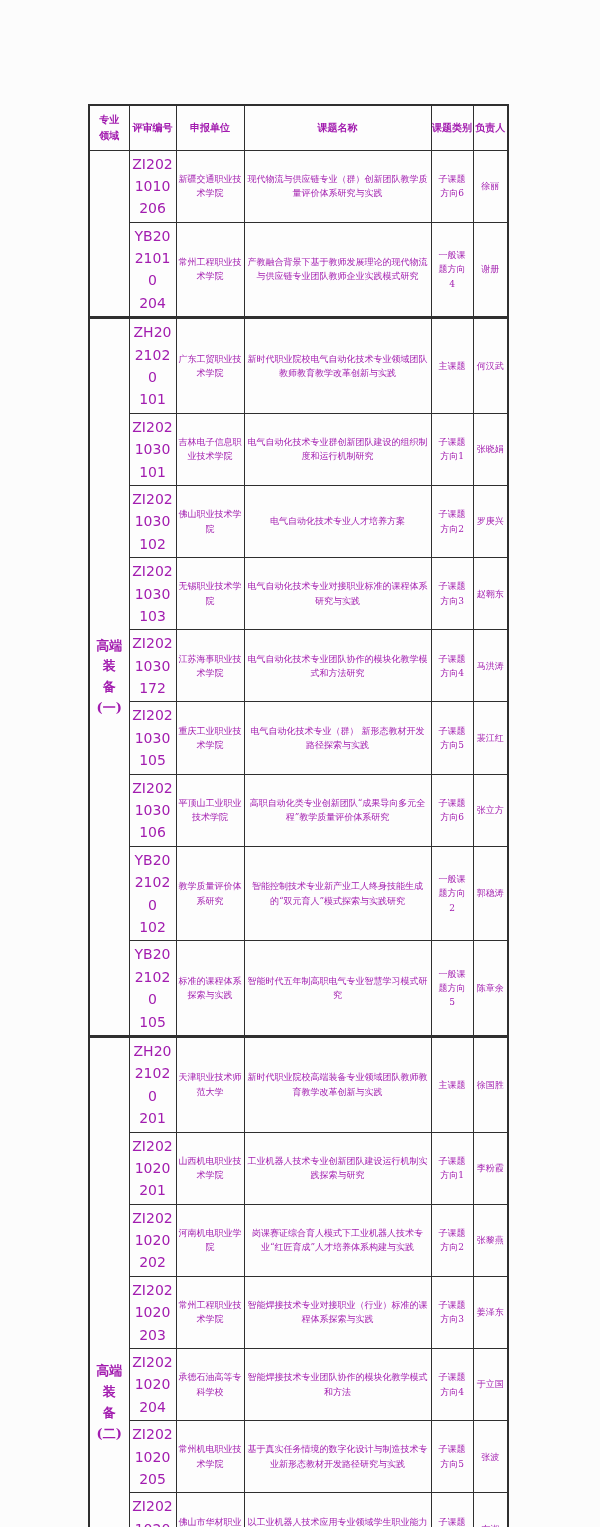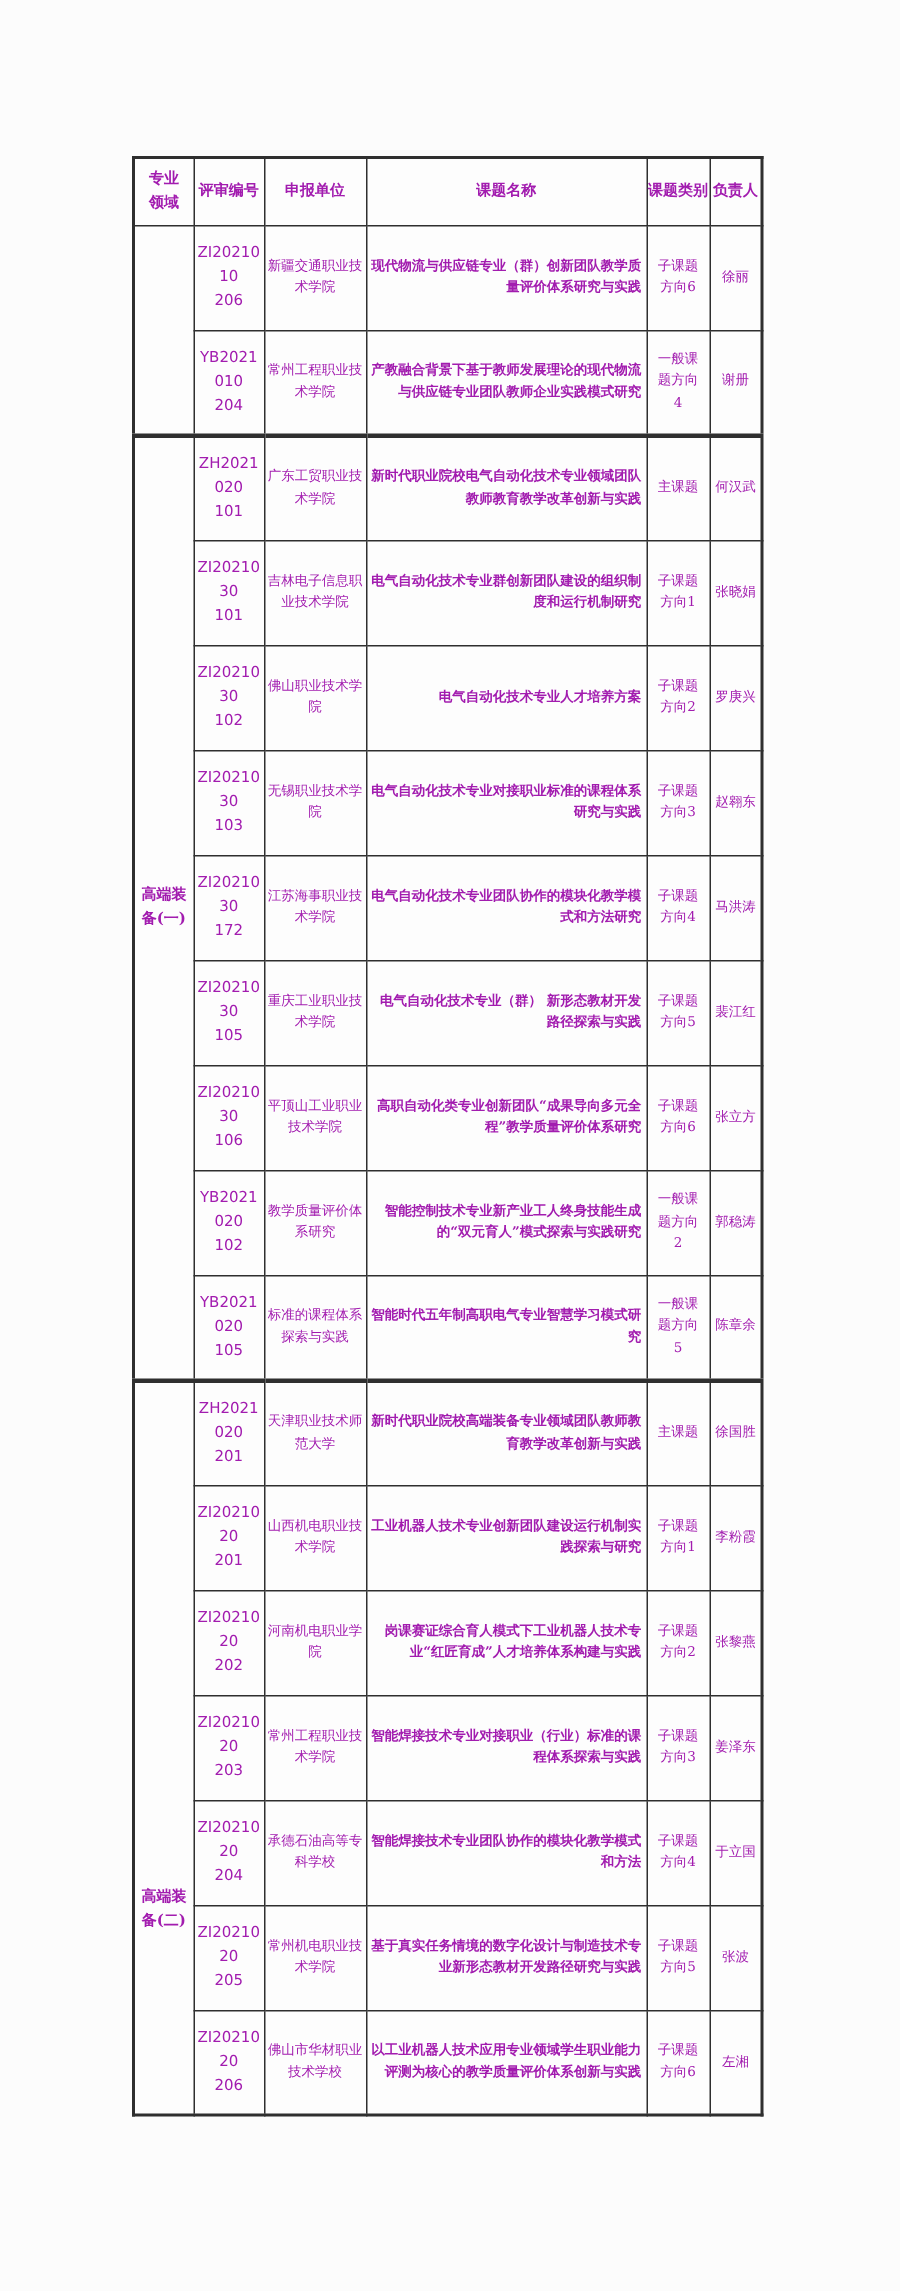--- a/index.html
+++ b/index.html
@@ -36,38 +36,37 @@
   thead tr { height: 45px; }
   tbody tr { height: 70px; }
   th {
     font-family: "DejaVu Sans", sans-serif;
     font-weight: bold;
     font-size: 10px;
     padding: 2px 0;
   }
   td.col-field {
     font-weight: bold;
-    font-size: 10px;
+    font-size: 13px;
     padding: 0 1px;
   }
   td.col-field.label-low {
     vertical-align: bottom;
     padding-bottom: 120px;
   }
   .label-line, .code-line { display: block; }
   td.col-code {
-    font-size: 10px;
+    font-size: 14px;
     padding: 2px 1px;
     font-family: "DejaVu Sans", sans-serif;
   }
   td.col-unit { padding: 2px 1px; }
   td.col-title {
-    text-align: right;
+    text-align: center;
     padding: 10px 3px;
-    font-weight: bold;
   }
   td.col-category { padding: 2px 7px; }
   td.col-leader { padding: 2px 1px; }
   tr.group-start td { border-top: 3px solid #2f2f2f; }
 </style>
 </head>
 <body>
 
 <div class="page">
   <table class="review-table">

